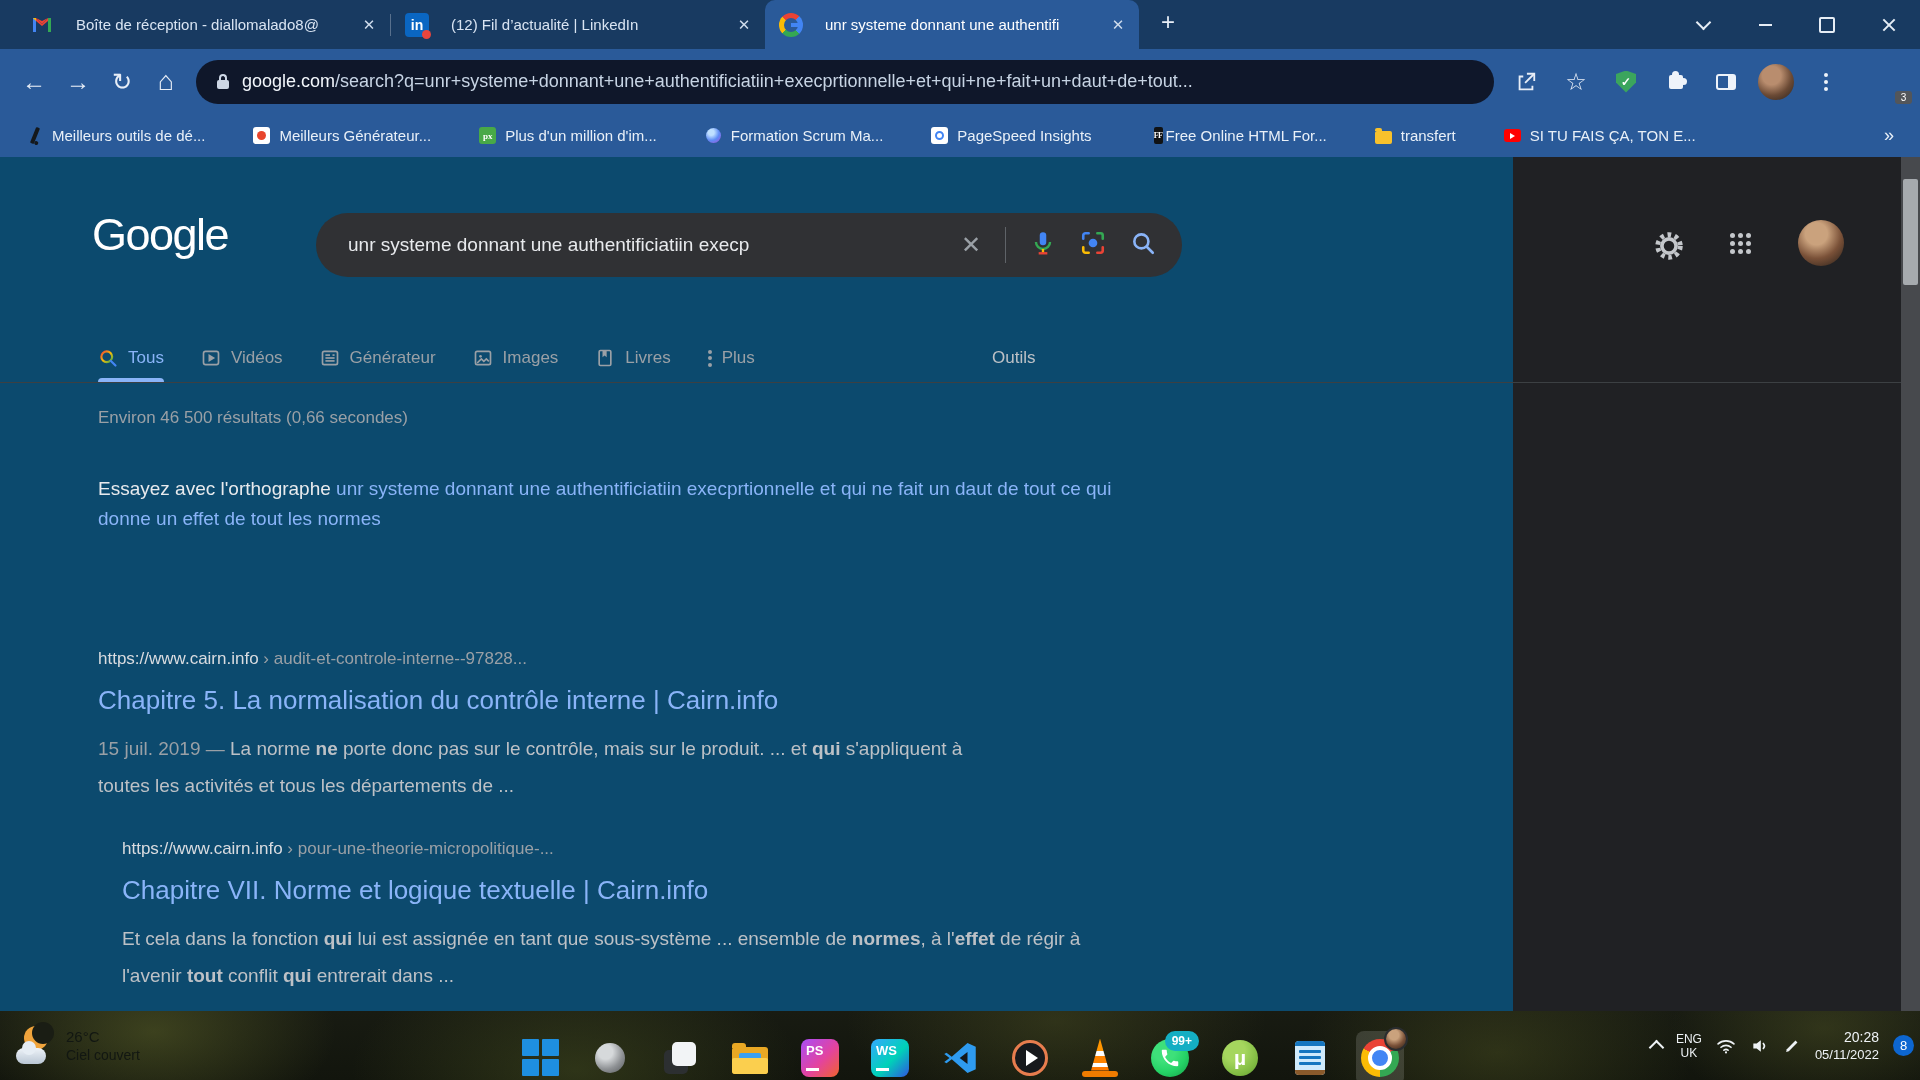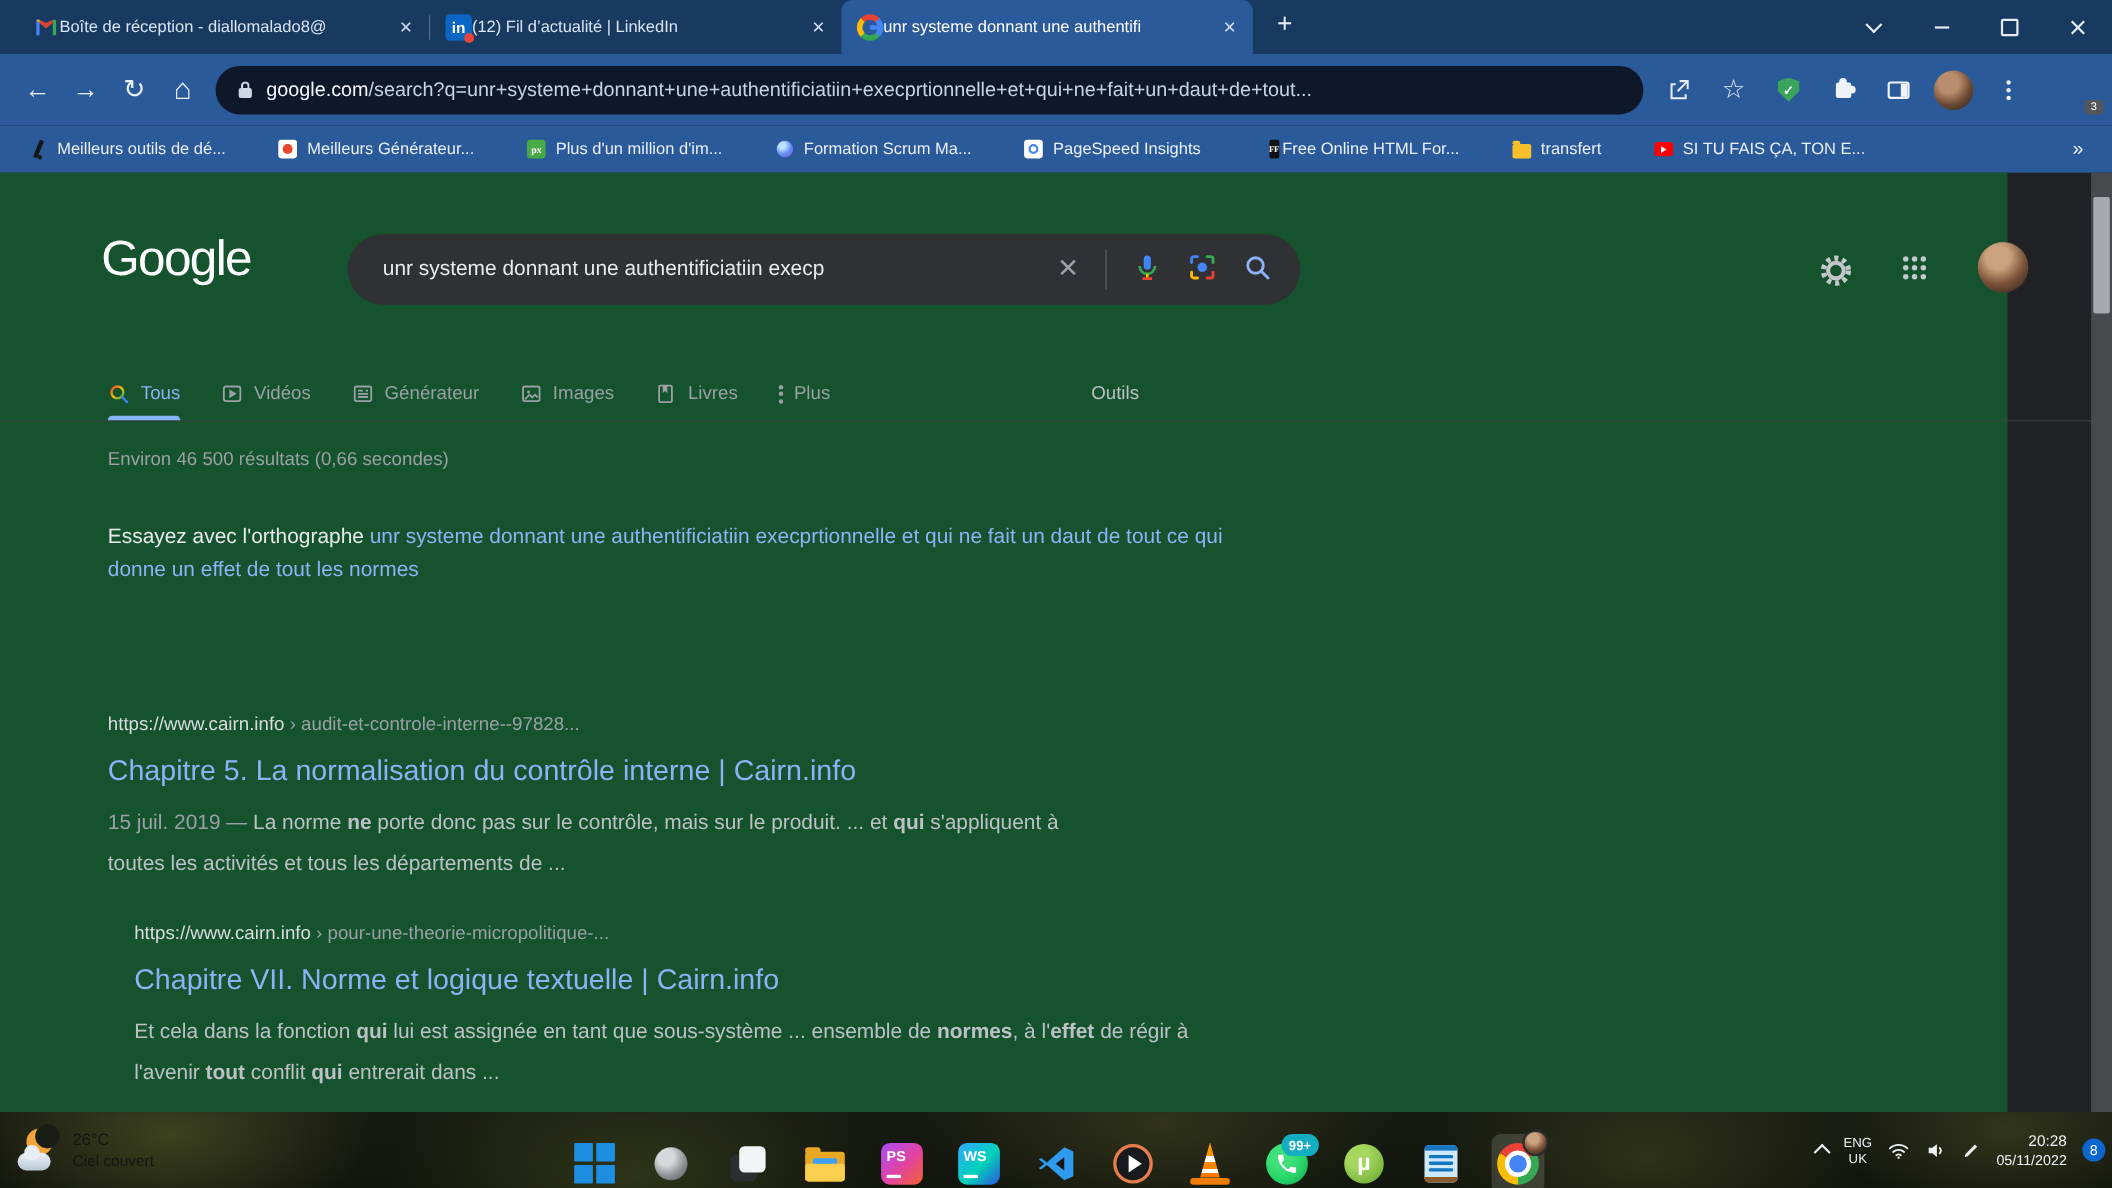--- a/index.html
+++ b/index.html
@@ -2,21 +2,21 @@
 <html><head>
 <meta charset="utf-8">
 <style>
   html,body{margin:0;padding:0;background:#000;}
   #stage{position:relative;width:1920px;height:1080px;overflow:hidden;
          font-family:"Liberation Sans",sans-serif;background:#202124;}
 
   
   .frame{position:absolute;left:0;top:0;width:1920px;height:49px;background:#183a61;}
   .tabs{position:absolute;left:16px;top:0;height:49px;display:flex;align-items:flex-end;}
-  .tab{width:374px;height:49px;display:flex;align-items:center;gap:0;padding:0 10px 0 14px;
+  .tab{width:374px;height:49px;display:flex;align-items:center;gap:22px;padding:0 10px 0 14px;
        box-sizing:border-box;color:#d9e4f2;font-size:15px;position:relative;}
   .tab.active{background:#2a5a99;border-radius:10px 10px 0 0;color:#fff;}
   .tab .t-title{flex:1;white-space:nowrap;overflow:hidden;}
   .tab .t-close{width:22px;height:22px;border-radius:50%;display:flex;align-items:center;
                 justify-content:center;color:#cfdcec;font-size:15px;flex:none;}
   .tab-sep{width:1px;height:22px;background:rgba(255,255,255,.28);align-self:center;}
   .newtab{width:30px;height:30px;margin:0 0 6px 14px;display:flex;align-items:center;
           justify-content:center;color:#e8eef7;font-size:24px;align-self:center;}
   .wincontrols{position:absolute;right:0;top:0;height:49px;display:flex;align-items:center;}
   .wc{width:62px;height:49px;display:flex;align-items:center;justify-content:center;}
@@ -86,21 +86,21 @@
   .bi-ps i{width:9px;height:9px;border:2px solid #4285f4;border-radius:50%;box-sizing:border-box;}
   .bi-ff{width:17px;height:17px;background:#101214;border-radius:2px;color:#fff;font-size:8px;
          font-weight:700;display:flex;align-items:center;justify-content:center;letter-spacing:-.5px;margin-left:20px;}
   .bi-folder{width:17px;height:13px;background:#f8c12c;border-radius:2px;position:relative;margin-top:3px;}
   .bi-folder::before{content:'';position:absolute;left:0;top:-3px;width:7px;height:3px;background:#f8c12c;border-radius:2px 2px 0 0;}
   .bi-yt{width:17px;height:13px;background:#f00;border-radius:3px;display:flex;align-items:center;justify-content:center;}
   .bi-yt i{width:0;height:0;border-left:5px solid #fff;border-top:3.5px solid transparent;border-bottom:3.5px solid transparent;}
   .bm-more{margin-left:auto;color:#e9f0f8;font-size:18px;}
 
   
-  .content{position:absolute;left:0;top:157px;width:1825px;height:854px;background:#14532d;}
+  .content{position:absolute;left:0;top:157px;width:1513px;height:854px;background:#0c4a6e;}
   .glogo{position:absolute;left:92px;top:52px;font-size:45px;font-weight:500;color:#fff;letter-spacing:-1.5px;}
   .searchpill{position:absolute;left:316px;top:56px;width:866px;height:64px;border-radius:32px;
               background:#303134;display:flex;align-items:center;padding:0 26px 0 30px;box-sizing:border-box;}
   .searchpill input{flex:1;background:transparent;border:none;outline:none;color:#e8eaed;
                     font-size:19px;font-family:"Liberation Sans",sans-serif;}
   .sp-ic{display:flex;align-items:center;gap:24px;}
   .clr{color:#9aa0a6;font-size:24px;line-height:1;}
   .vdiv{width:1px;height:36px;background:#5f6368;}
   .gear-btn{position:absolute;left:1652px;top:72px;}
   .grid9{position:absolute;left:1730px;top:76px;display:grid;grid-template-columns:repeat(3,5px);

